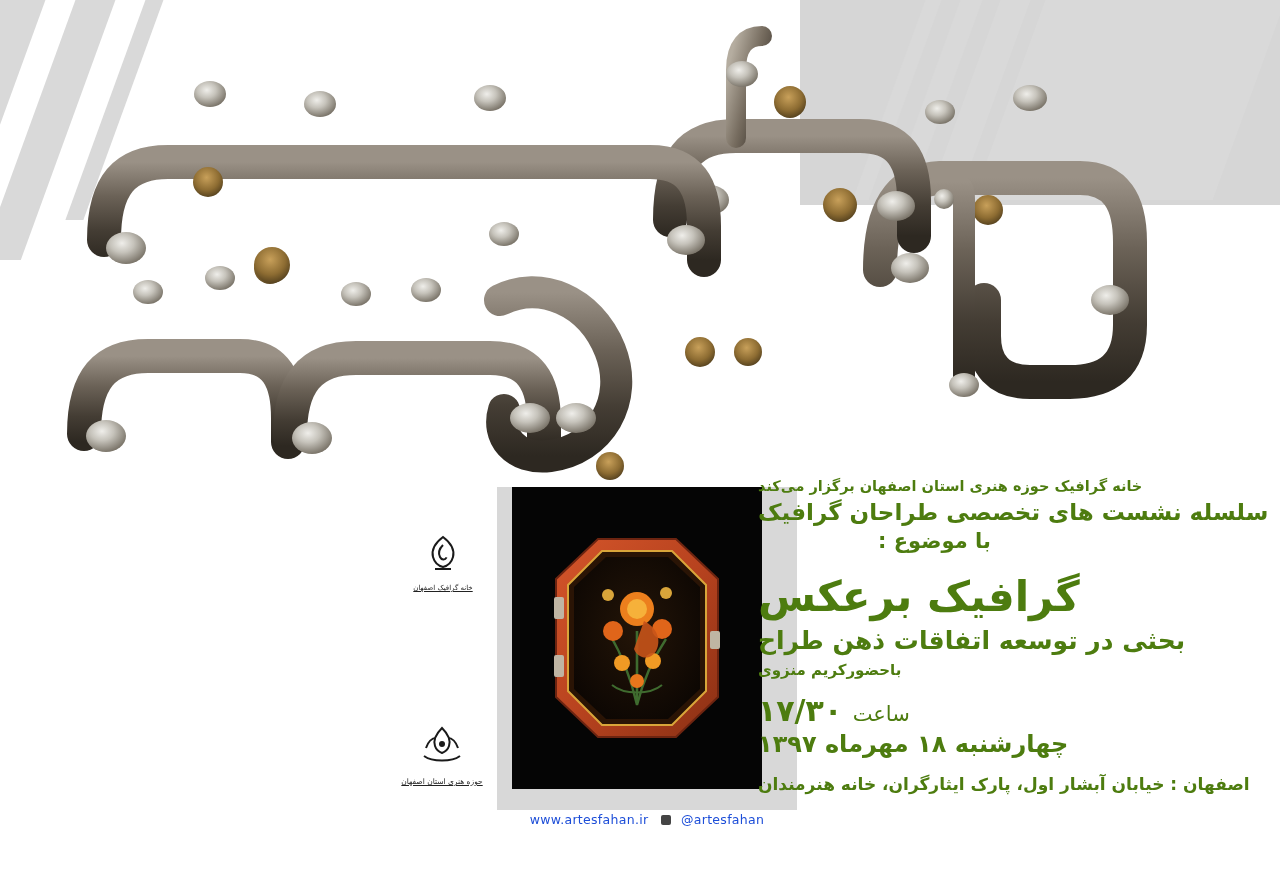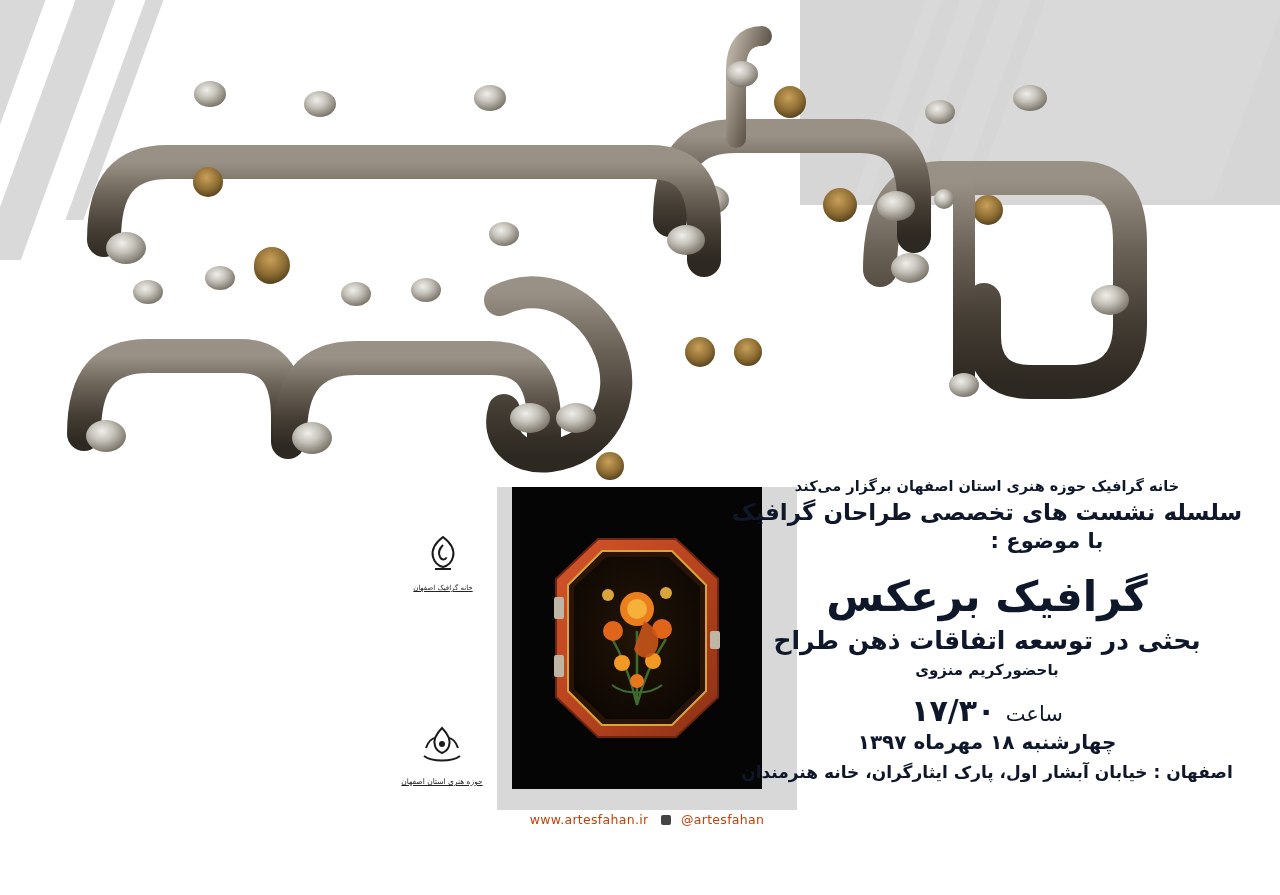--- a/index.html
+++ b/index.html
@@ -82,26 +82,26 @@
     white-space: nowrap;
     text-decoration: underline;
   }
   .logo-top { left: 412px; top: 533px; width: 62px; }
   .logo-bottom { left: 396px; top: 724px; width: 92px; }
   .logo-bottom .caption { font-size: 7.5px; }
 
   
   .text-block {
     position: absolute;
-    right: 33px;
+    right: 2px;
     top: 478px;
     width: 520px;
-    text-align: center;
+    text-align: left;
     direction: rtl;
-    color: #0f172a;
+    color: #4d7c0f;
   }
   .line-organizer {
     font-size: 14.5px;
     font-weight: 700;
     letter-spacing: -0.2px;
     margin-bottom: 5px;
   }
   .line-series {
     font-size: 23px;
     font-weight: 700;
@@ -133,39 +133,39 @@
     margin-bottom: 14px;
   }
   .line-time {
     font-size: 30px;
     font-weight: 800;
     letter-spacing: 0px;
     margin-bottom: 2px;
   }
   .line-time .label { font-size: 21px; font-weight: 400; }
   .line-date {
-    font-size: 20px;
+    font-size: 24px;
     font-weight: 800;
-    margin-bottom: 8px;
+    margin-bottom: 16px;
   }
   .line-address {
     font-size: 17px;
     font-weight: 700;
   }
 
   
   .footer {
     position: absolute;
     left: 497px;
     top: 812px;
     width: 300px;
     text-align: center;
     direction: ltr;
     font-size: 12.5px;
-    color: #c2410c;
+    color: #1d4ed8;
     letter-spacing: 0.3px;
   }
   .footer .sep {
     display: inline-block;
     width: 10px;
     height: 10px;
     background: #444;
     border-radius: 2px;
     margin: 0 6px -1px 6px;
   }

